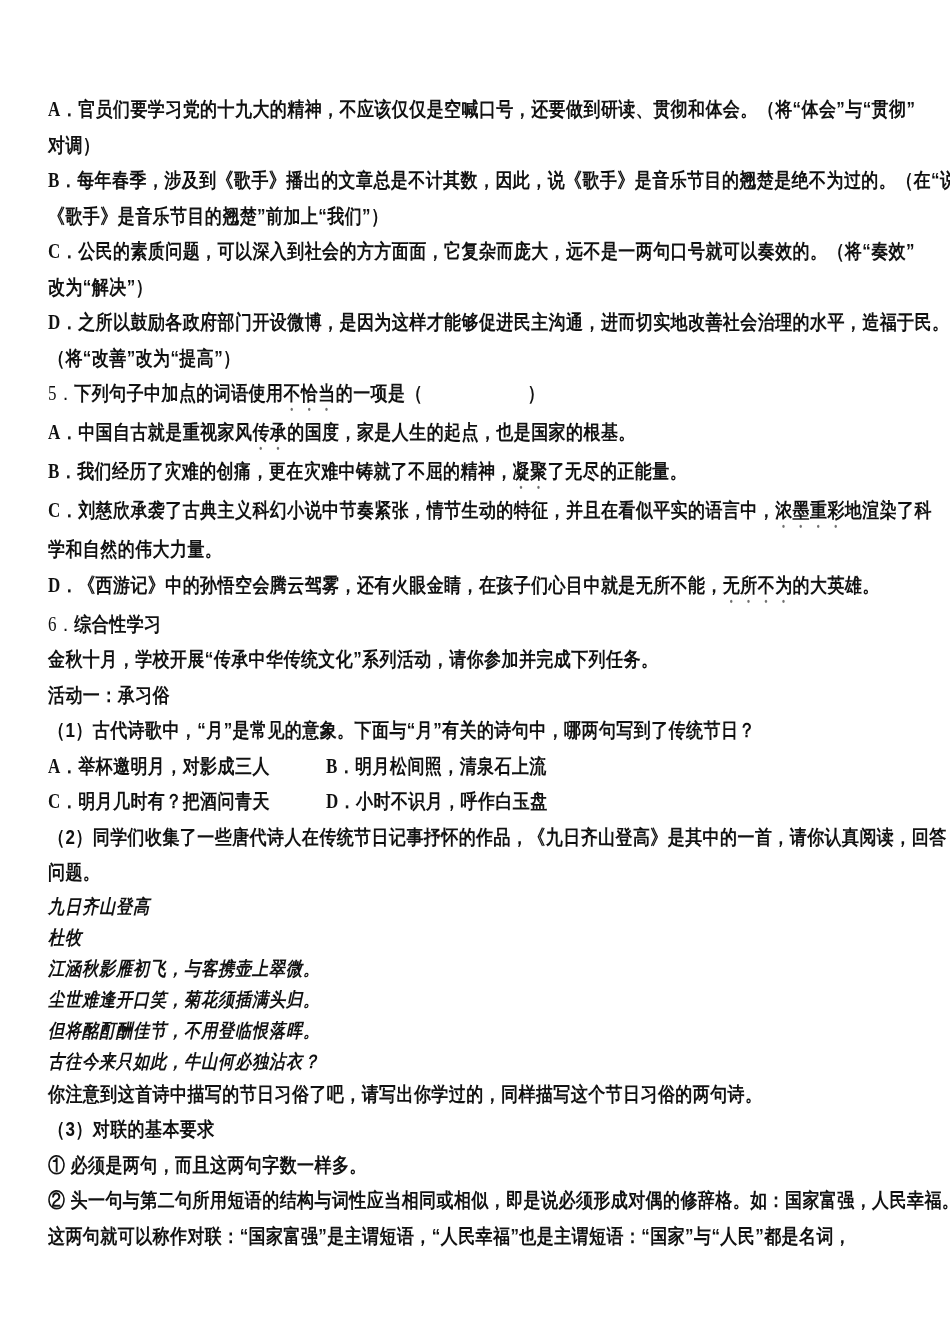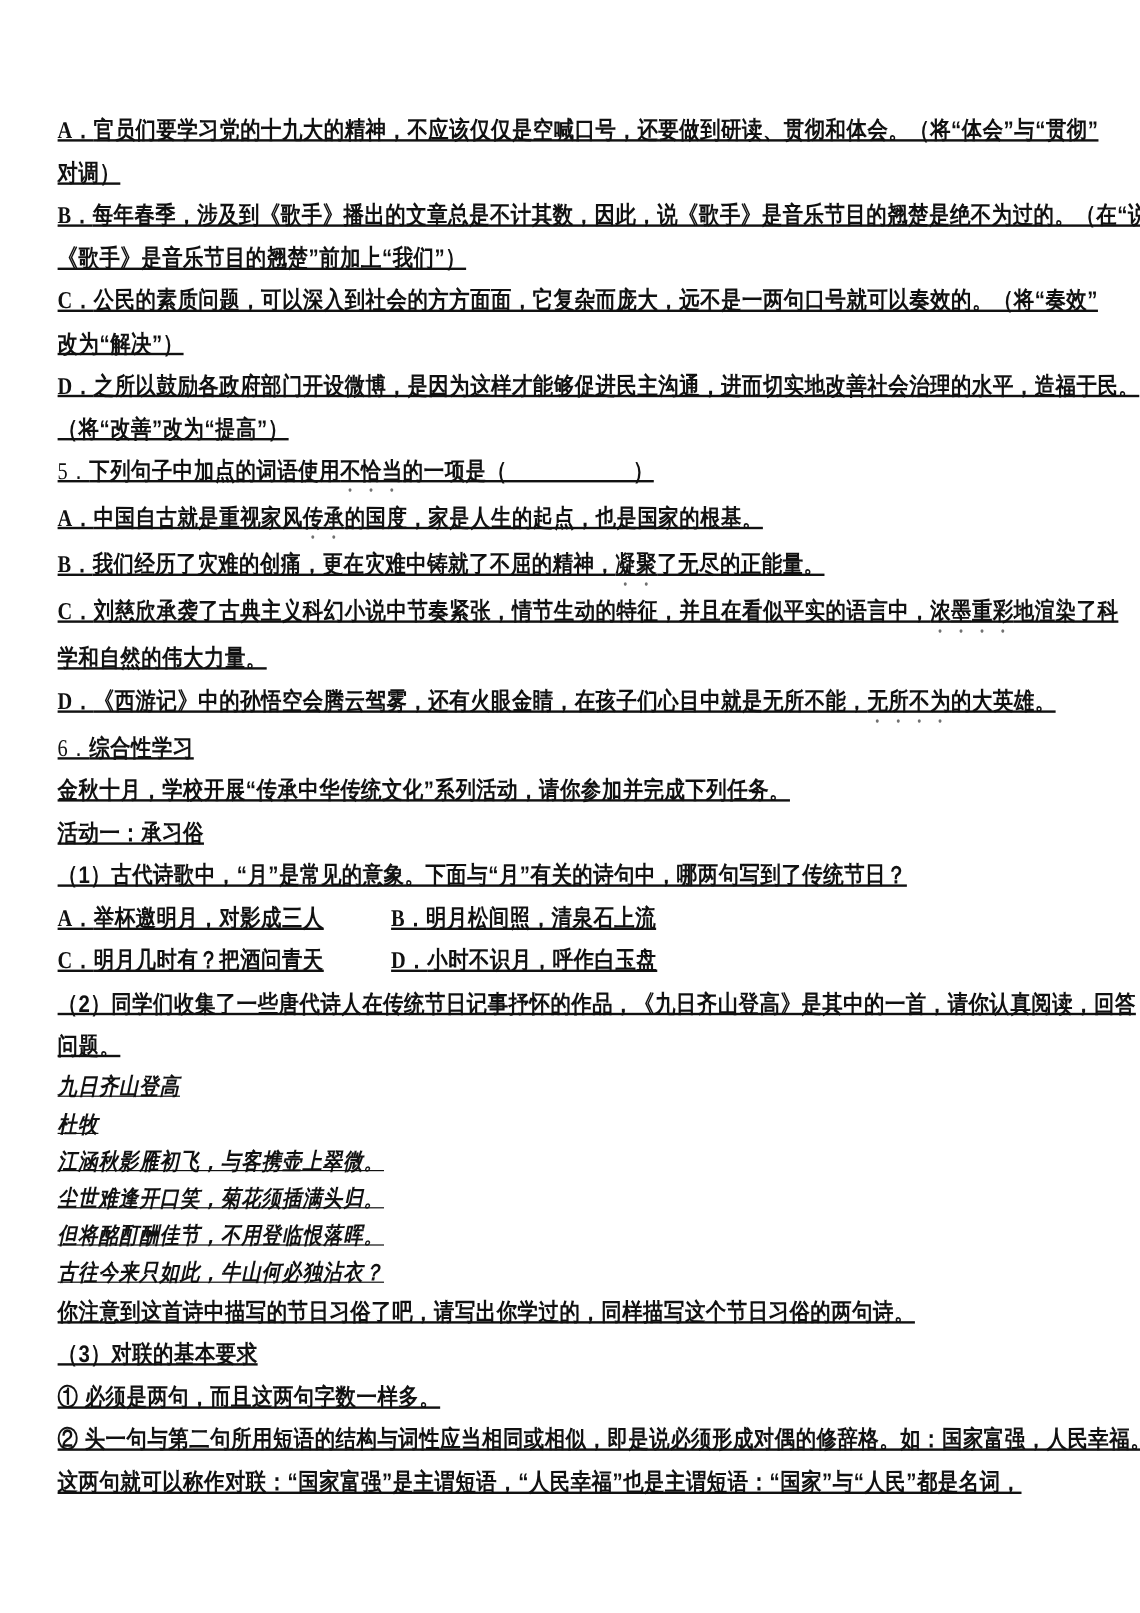--- a/index.html
+++ b/index.html
@@ -12,21 +12,20 @@
     height: 1344px;
     overflow: hidden;
   }
   #doc {
     box-sizing: border-box;
     width: 776px;
     height: 1344px;
     padding: 92px 36px 0 48px;
     background: #ffffff;
     color: #111111;
-    text-decoration: underline;
   }
   .line {
     white-space: nowrap;
     transform: scaleX(0.85);
     transform-origin: 0 50%;
     font-family: "Liberation Sans", sans-serif;
     font-weight: 700;
     font-size: 20px;
     line-height: 35.5px;
     letter-spacing: 0.5px;

